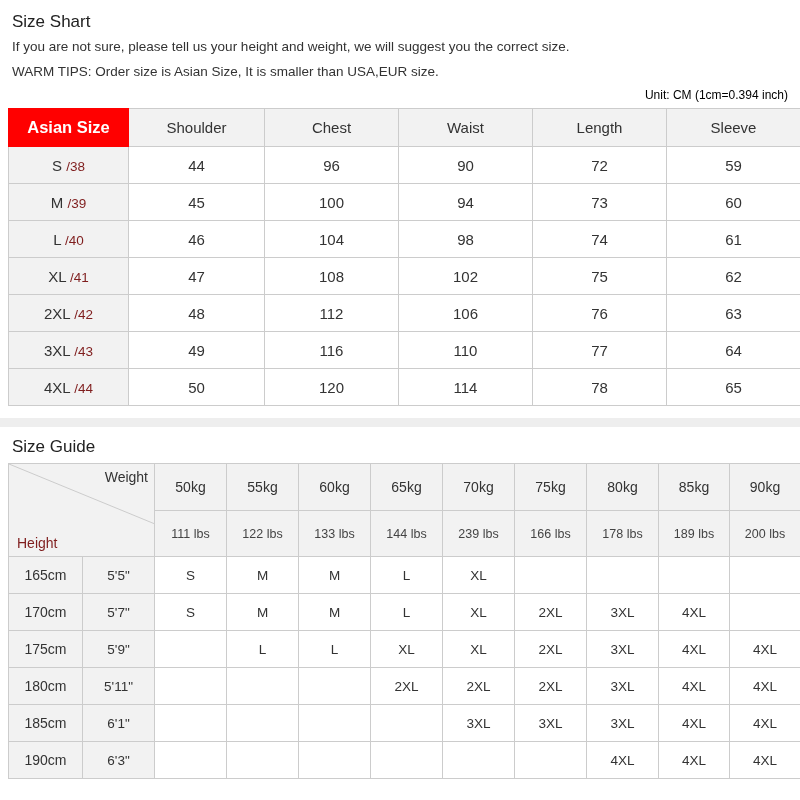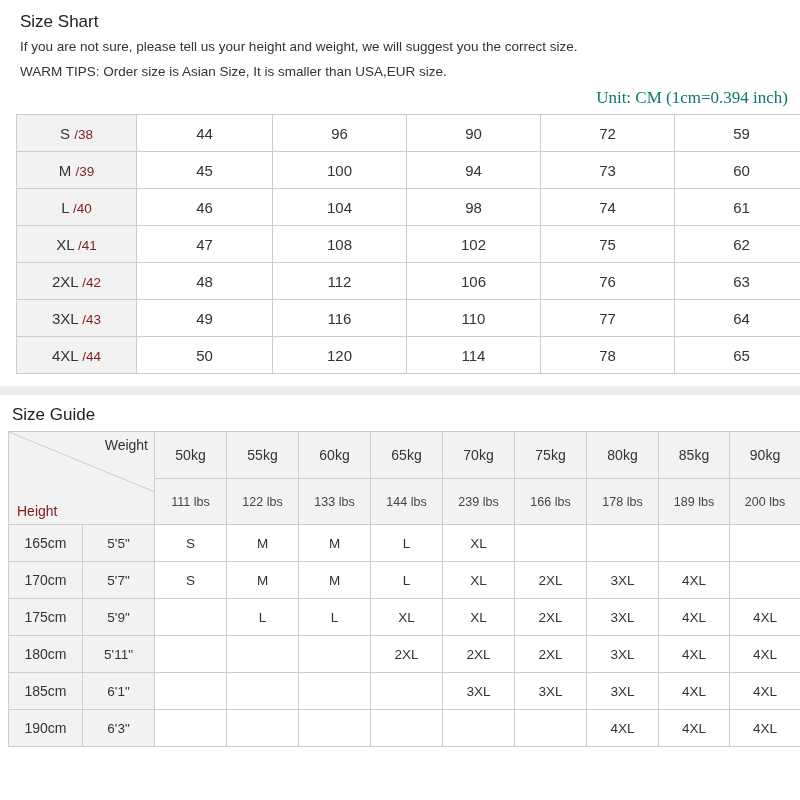--- a/index.html
+++ b/index.html
@@ -16,40 +16,39 @@
   }
   .page {
     width: 800px;
     height: 800px;
     position: relative;
     box-sizing: border-box;
   }
 
   
   .chart-block {
-    padding: 10px 4px 0 12px;
+    padding: 10px 4px 0 4px;
   }
   .section-title {
     font-size: 17px;
     color: #222;
     margin: 2px 0 6px 8px;
     font-weight: normal;
   }
   .tip-line {
     font-size: 13.5px;
     color: #333;
     margin: 0 0 7px 8px;
     line-height: 1.35;
   }
   .unit-line {
     text-align: right;
-    color: #0f766e;
-    font-size: 17px;
+    color: #000000;
+    font-size: 12px;
     margin: 4px 8px 6px 0;
-    font-family: Liberation Serif, serif;
   }
 
   table.grid {
     border-collapse: collapse;
     width: 792px;
     margin: 0 4px;
     table-layout: fixed;
   }
   table.grid td, table.grid th {
     border: 1px solid #cccccc;
@@ -181,20 +180,28 @@
     <table class="grid">
       <colgroup>
         <col style="width:120px">
         <col style="width:136px">
         <col style="width:134px">
         <col style="width:134px">
         <col style="width:134px">
         <col style="width:134px">
       </colgroup>
       <tbody>
+        <tr class="sc-head">
+          <td class="asian">Asian Size</td>
+          <td>Shoulder</td>
+          <td>Chest</td>
+          <td>Waist</td>
+          <td>Length</td>
+          <td>Sleeve</td>
+        </tr>
 
         <tr class="sc-body">
           <td class="sizecell"><span class="sz">S</span> <span class="eu">/38</span></td>
           <td class="val">44</td>
           <td class="val">96</td>
           <td class="val">90</td>
           <td class="val">72</td>
           <td class="val">59</td>
         </tr>
         <tr class="sc-body">

